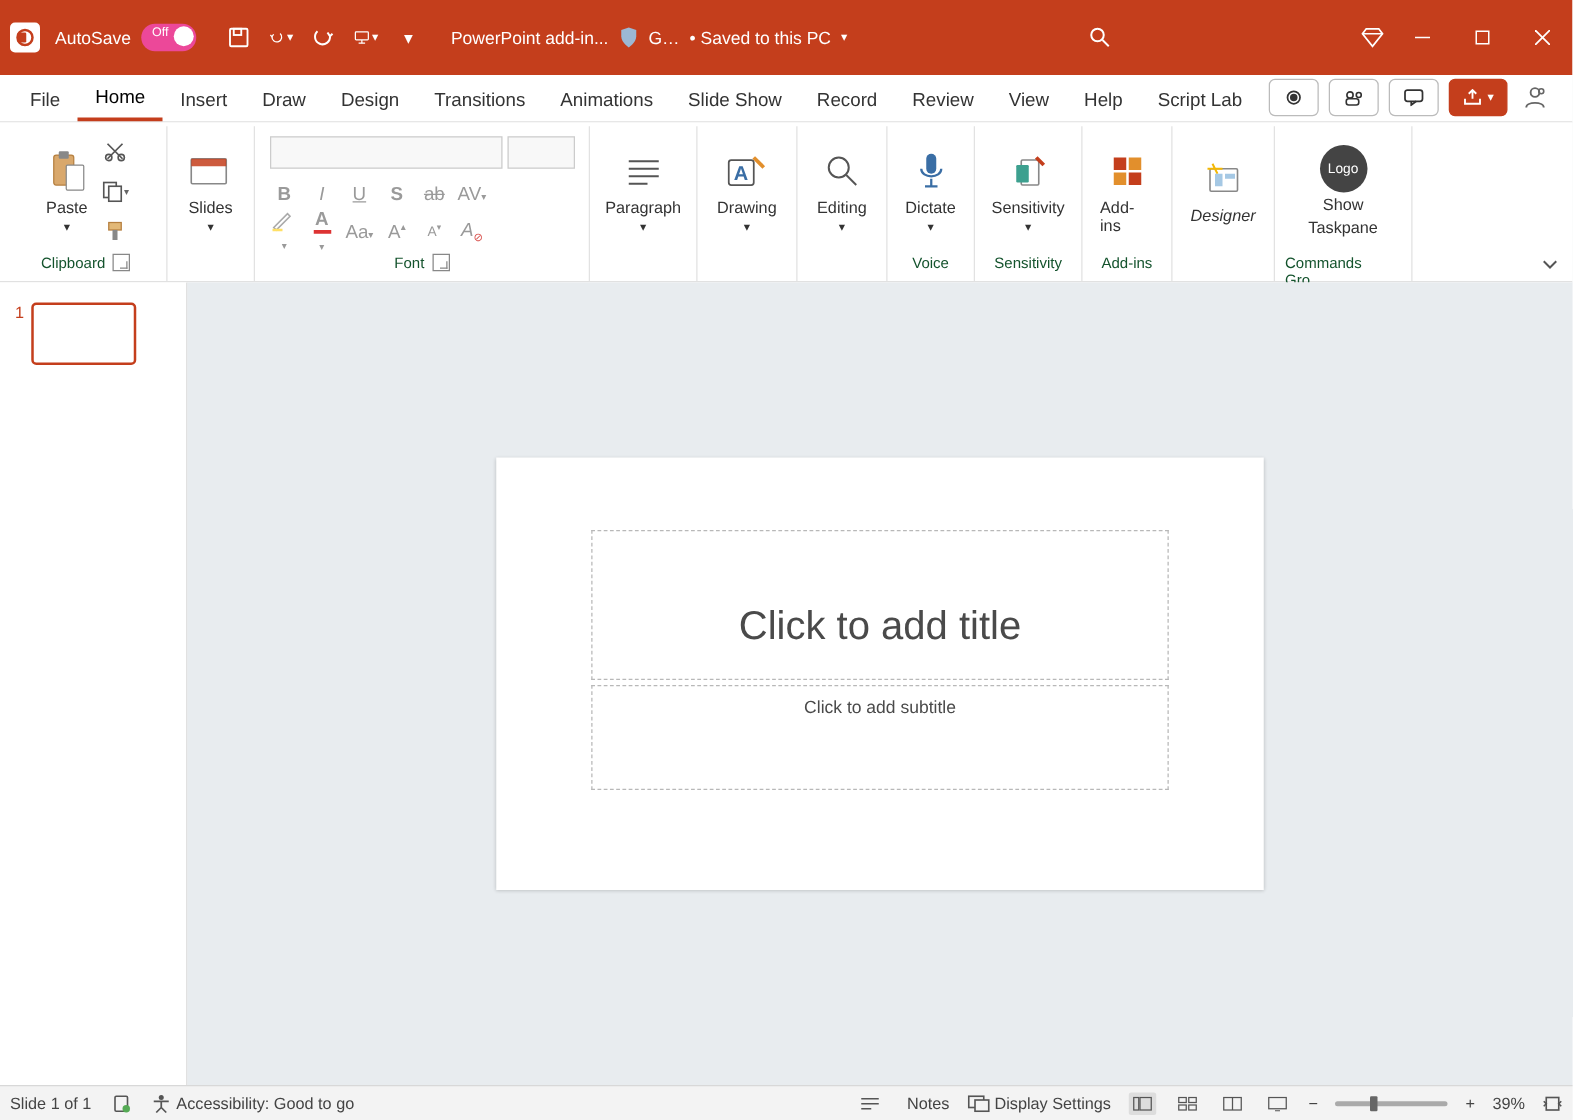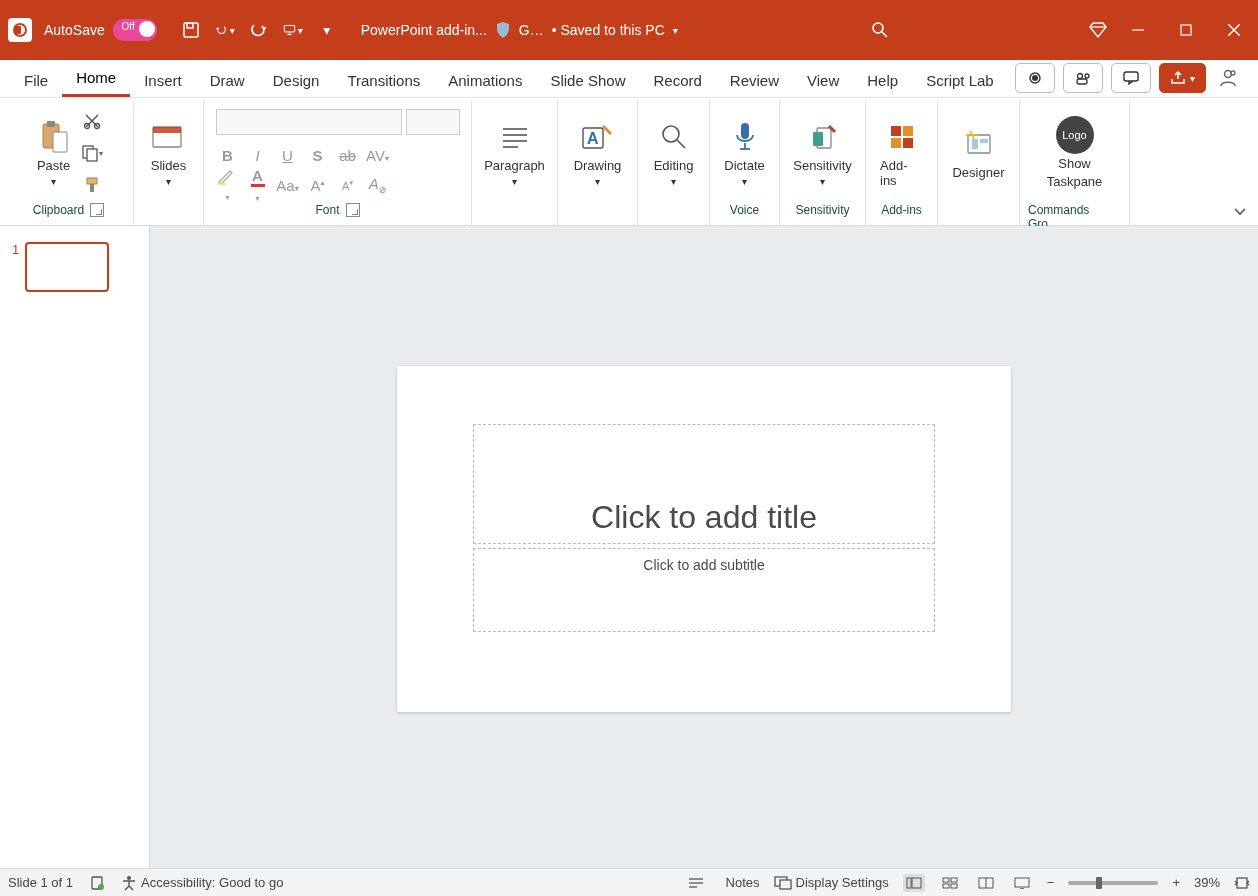--- a/index.html
+++ b/index.html
@@ -46,21 +46,21 @@
   .ribbon-collapse { position:absolute; right:10px; bottom:6px; }
 
   .workarea { position:absolute; top:226px; bottom:28px; left:0; right:0; display:flex; background:#fff; }
   .thumbpanel { width:150px; background:#fff; border-right:1px solid #d8d8d8; padding-top:16px; }
   .thumb-wrap { display:flex; gap:6px; padding-left:12px; }
   .thumb-num { color:#c43e1c; font-size:13px; }
   .thumb { width:84px; height:50px; border:2px solid #c43e1c; border-radius:4px; background:#fff; }
 
   .canvas-area { flex:1; background:#e8ecef; display:flex; align-items:flex-start; justify-content:center; padding-top:140px; }
   .slide { width:614px; height:346px; background:#fff; box-shadow:0 1px 3px rgba(0,0,0,0.2); position:relative; }
-  .title-ph { position:absolute; left:76px; top:58px; width:462px; height:120px; border:1px dashed #b8b8b8; display:flex; align-items:flex-end; justify-content:center; color:#4a4a4a; font-size:32px; padding-bottom:7px; }
+  .title-ph { position:absolute; left:76px; top:58px; width:462px; height:120px; border:1px dashed #b8b8b8; display:flex; align-items:flex-end; justify-content:center; color:#4a4a4a; font-size:32px; padding-bottom:24px; }
   .subtitle-ph { position:absolute; left:76px; top:182px; width:462px; height:84px; border:1px dashed #b8b8b8; display:flex; align-items:flex-start; justify-content:center; color:#4a4a4a; font-size:14px; padding-top:8px; }
 
   .taskpane { width:410px; border-left:1px solid #d4d4d4; background:#f4f4f4; display:flex; flex-direction:column; }
   .tp-header { height:46px; display:flex; align-items:center; padding:0 14px; font-size:24px; color:#333; }
   .tp-header .tpright { margin-left:auto; display:flex; gap:20px; color:#555; }
   .tp-black { background:#2b2b2b; color:#fff; font-size:22px; padding:4px 12px; }
   .tp-body { flex:1; background:#fff; text-align:center; padding-top:14px; }
   .tp-btn { display:inline-block; border:1px solid #888; background:#efefef; padding:3px 10px; font-size:17px; color:#333; }
   .tp-msg { margin-top:70px; font-size:22px; font-weight:600; color:#333; }
 
@@ -416,21 +416,21 @@
             </svg>
           </div>
       <span>Add-ins</span>
     </div>
       </div>
     <div class="group-label">
         <span>Add-ins</span>
       </div>
   </div>
 
-  <div class="group" style="width:82px;">
+  <div class="group" style="width:82px;font-style:italic;">
     <div class="group-body">
         <div class="bigbtn">
       <div class="ic">
             <svg width="30" height="30" viewBox="0 0 30 30">
               <rect x="4" y="6" width="22" height="18" rx="1" fill="#fff" stroke="#888" stroke-width="1.3"></rect>
               <path d="M6 2 L10 10 M2 6 L14 6" stroke="#f2b705" stroke-width="1.6"></path>
               <rect x="8" y="10" width="6" height="10" fill="#a5c8e4"></rect>
               <rect x="16" y="10" width="8" height="4" fill="#a5c8e4"></rect>
             </svg>
           </div>

